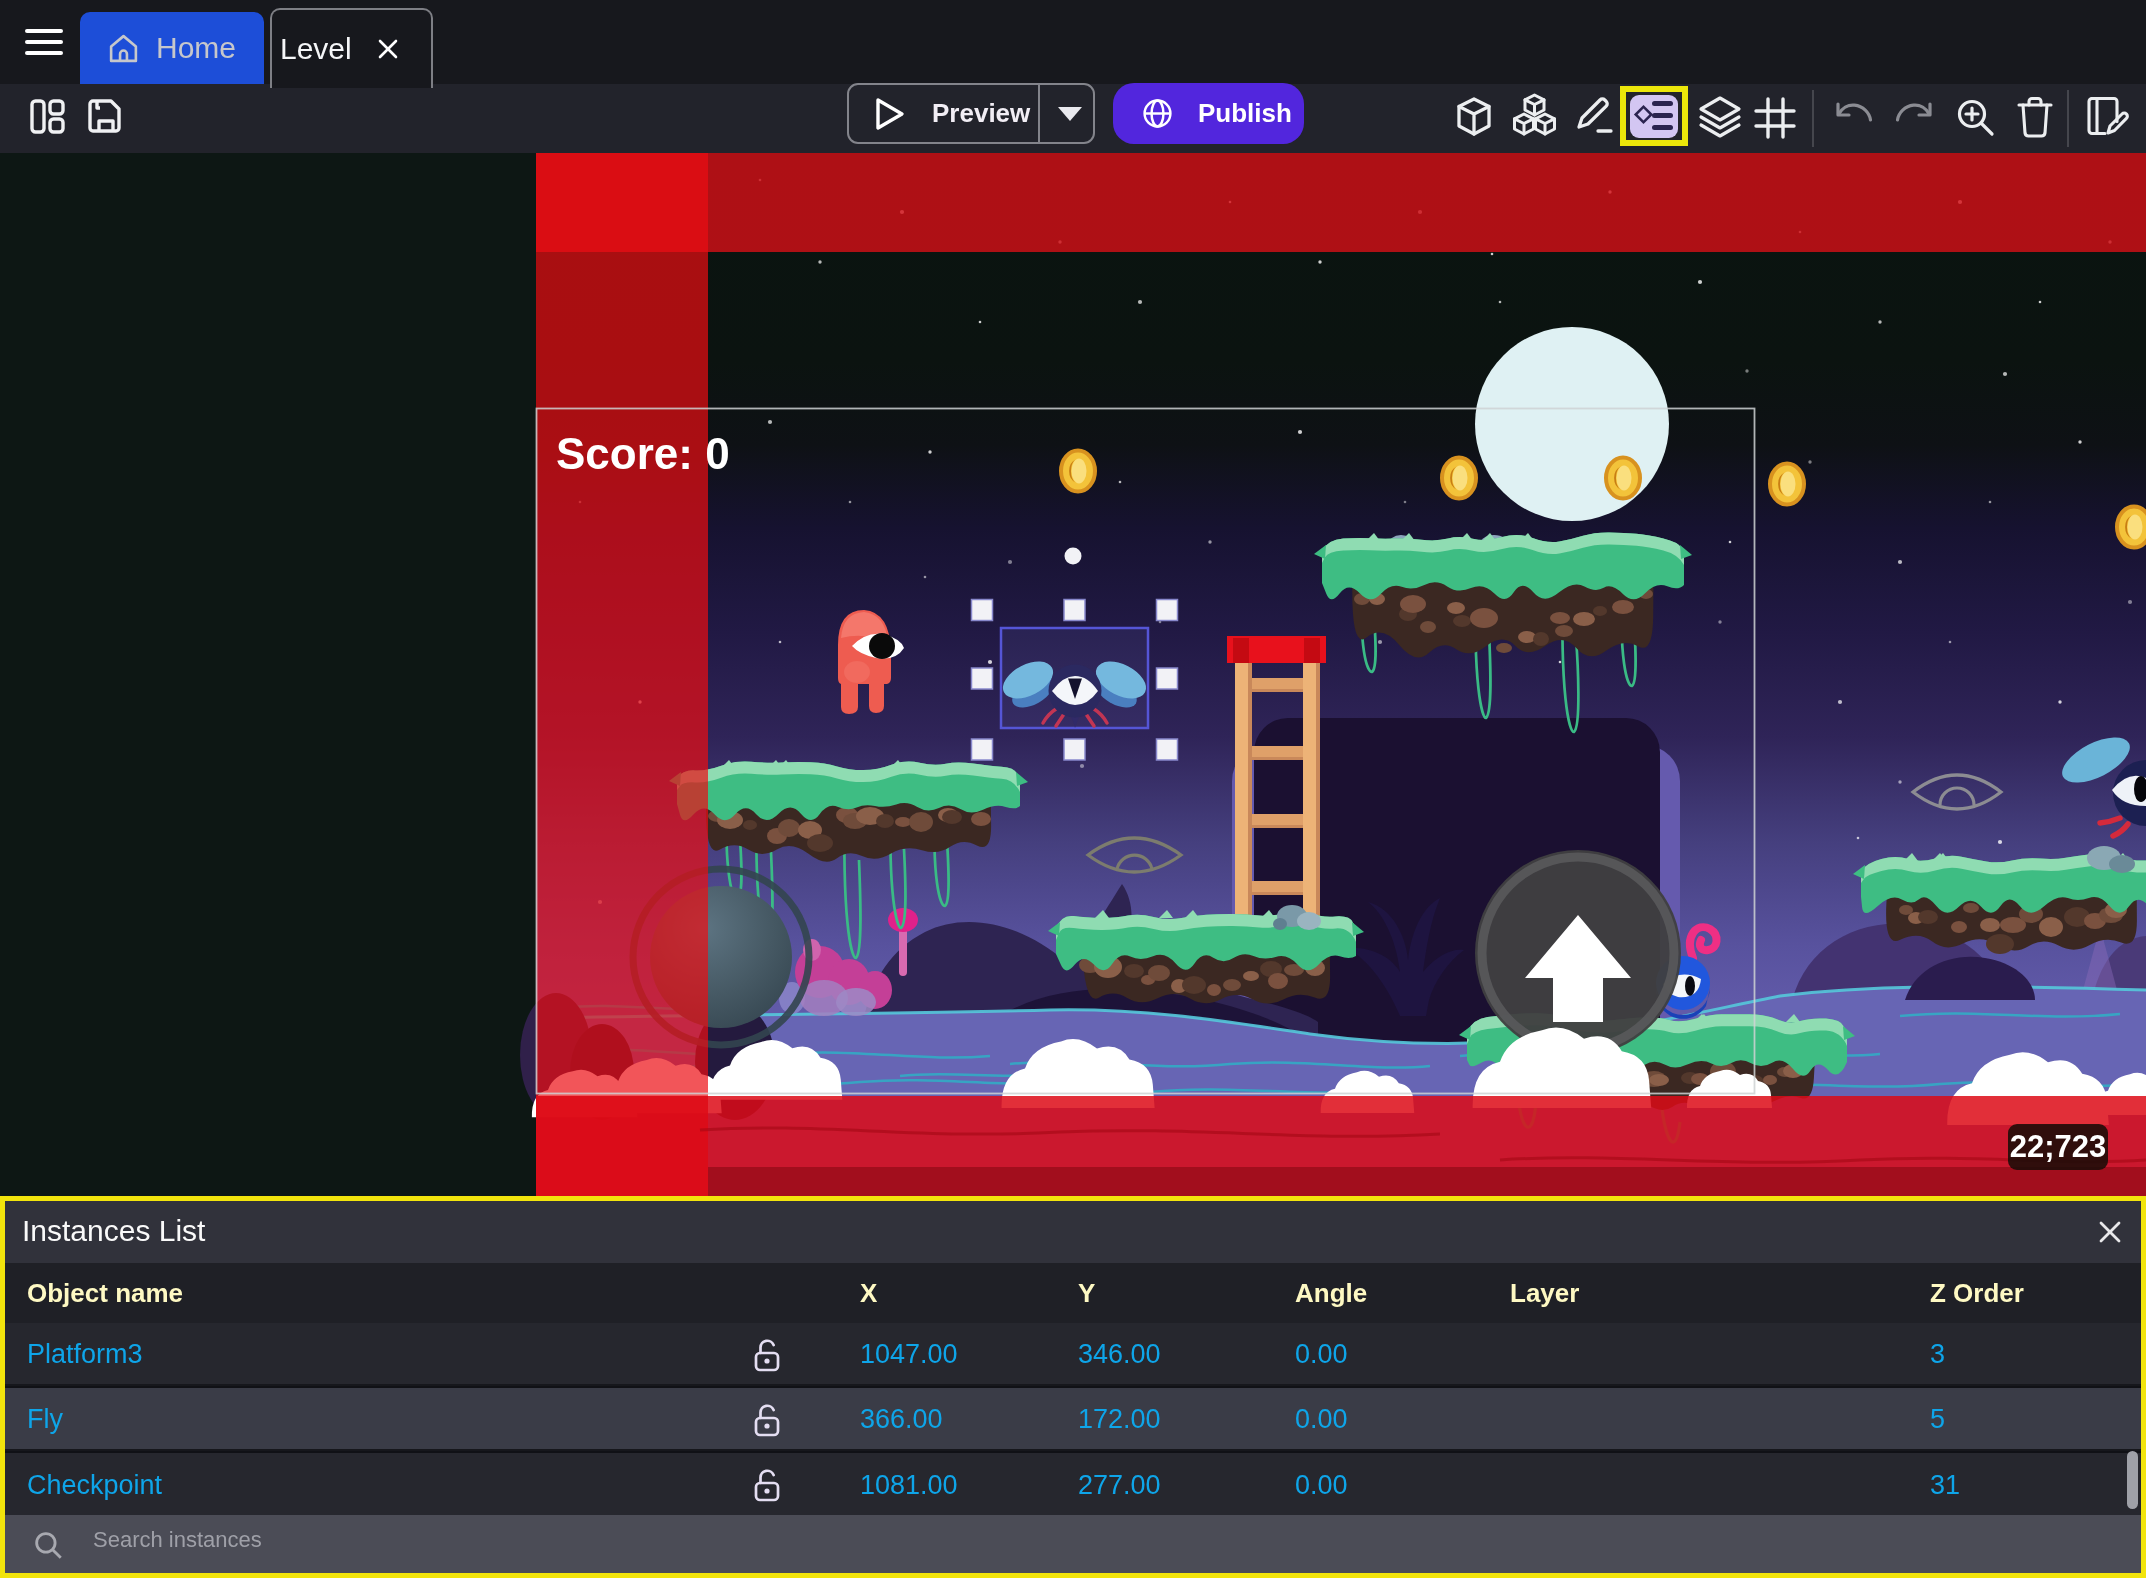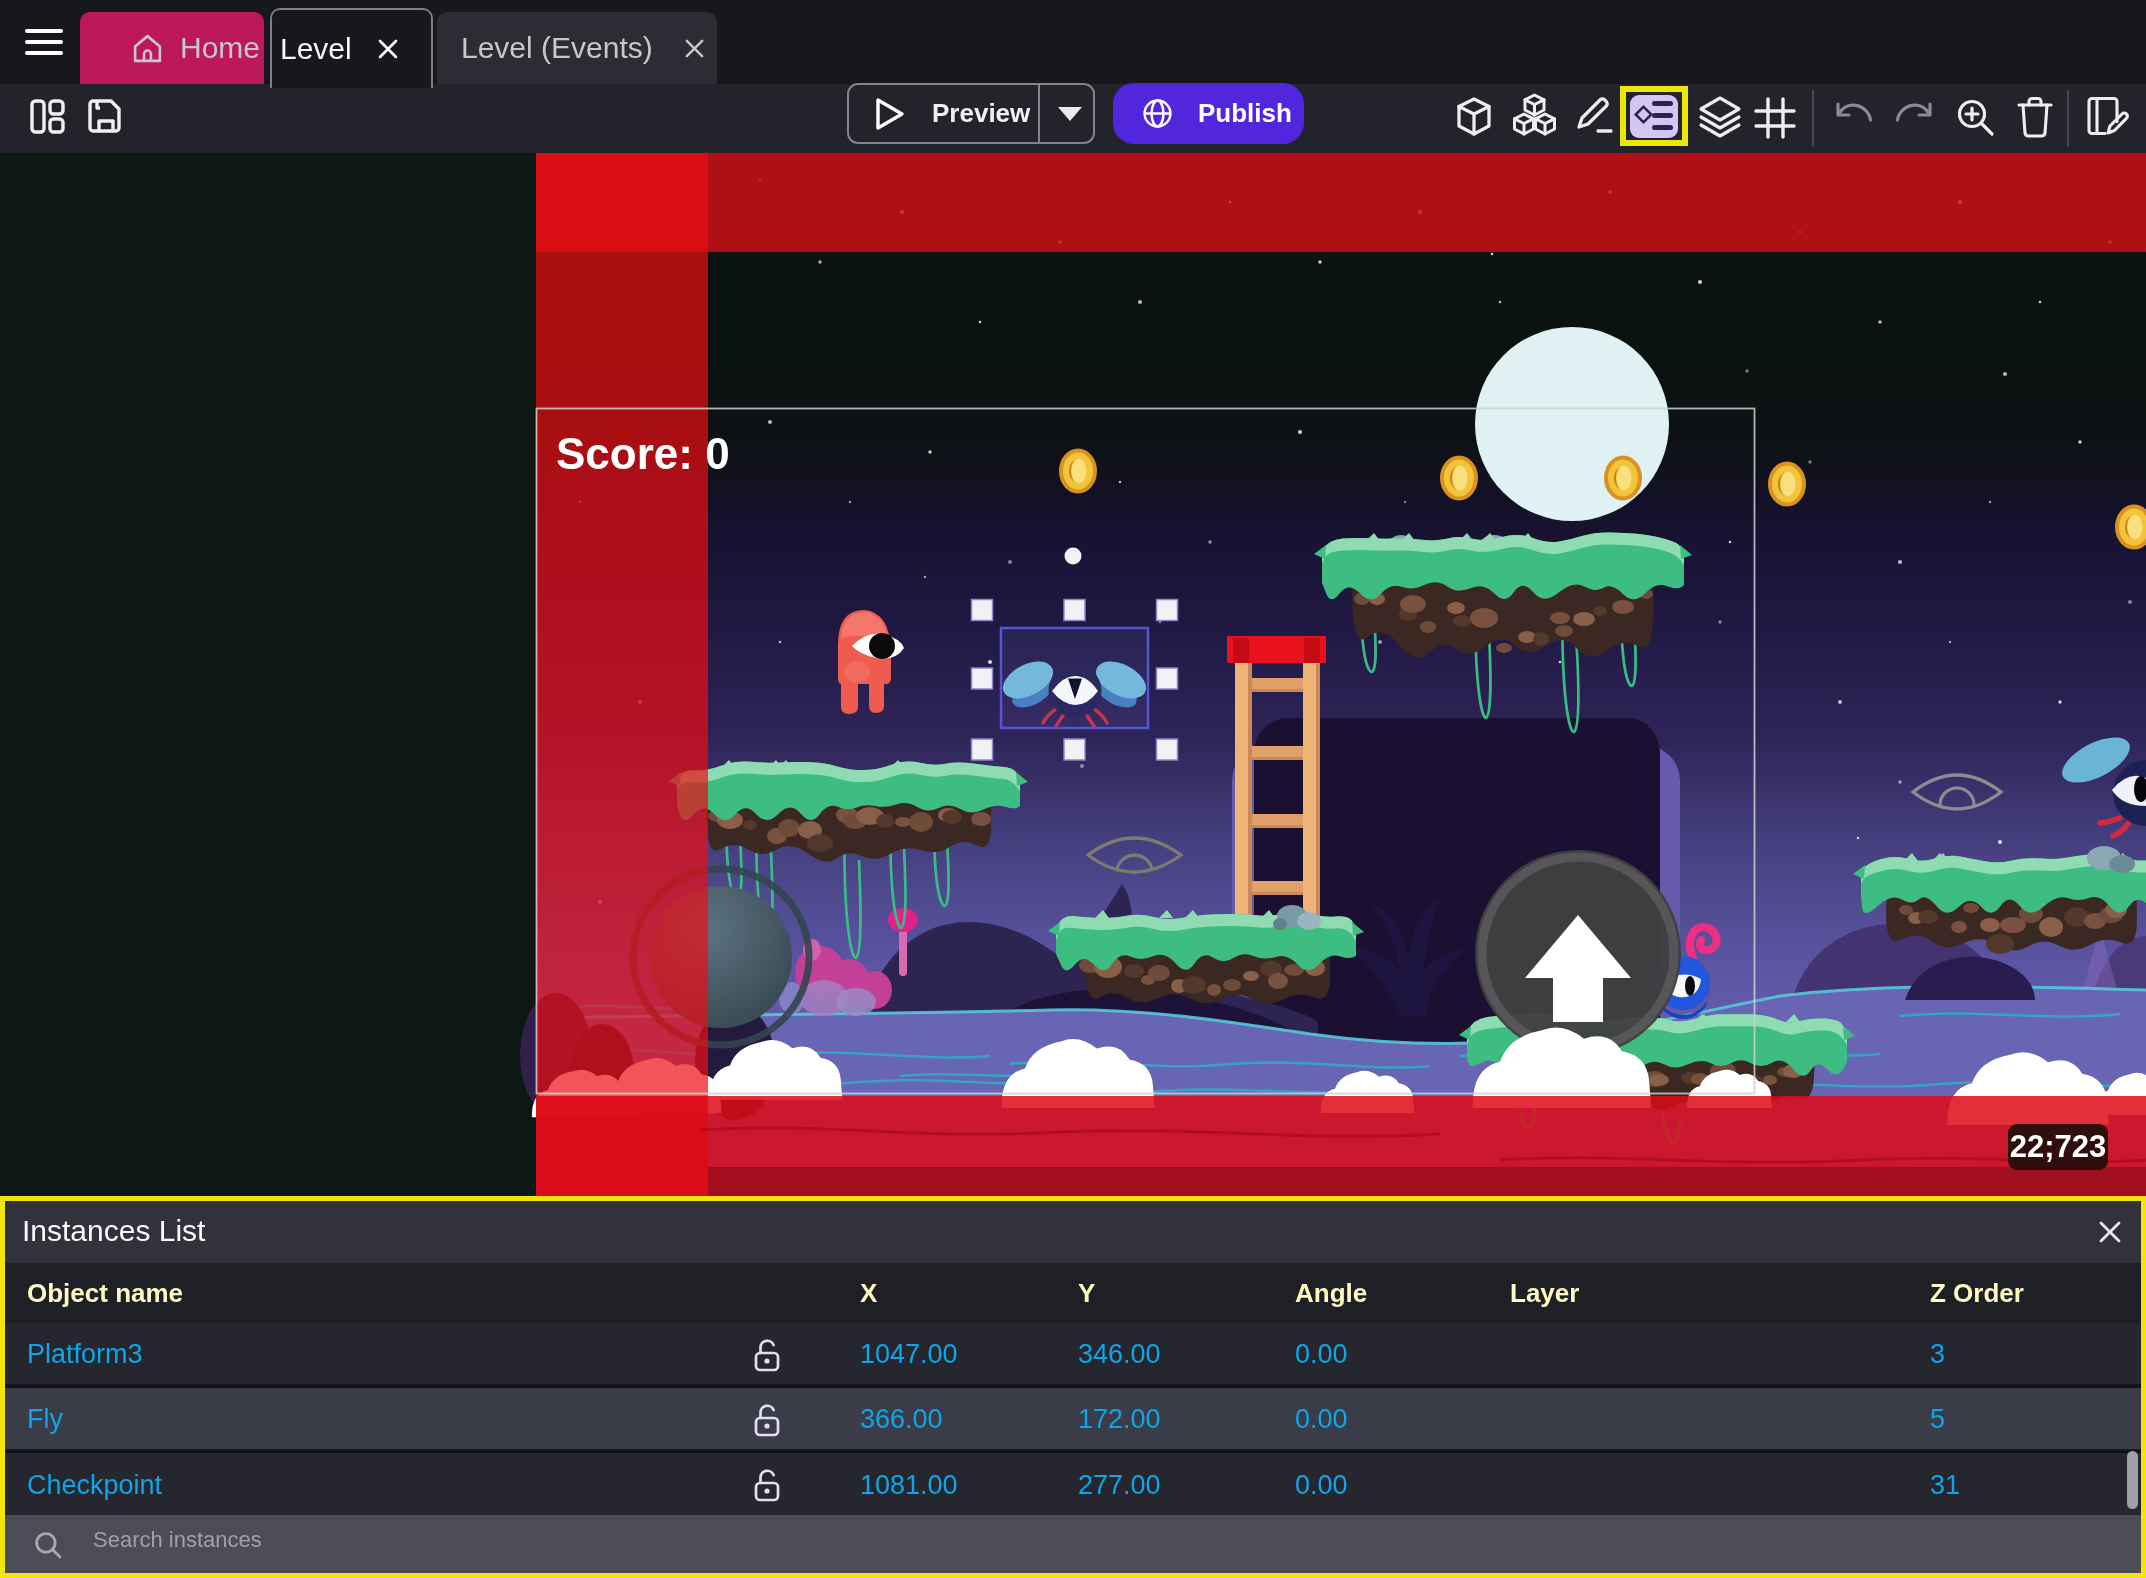--- a/index.html
+++ b/index.html
@@ -42,37 +42,30 @@
 </svg>
 
 <div id="topbar">
   <svg class="abs" style="left:25px;top:28px" width="38" height="30" viewBox="0 0 38 30">
     <g stroke="#ffffff" stroke-width="4" stroke-linecap="round">
       <line x1="2" y1="3" x2="36" y2="3"></line>
         <line x1="2" y1="14" x2="36" y2="14"></line>
         <line x1="2" y1="25" x2="36" y2="25"></line>
     </g>
   </svg>
-  <div class="tab" style="left:80px;width:184px;background:#be185d;padding-left:24px;">
+  <div class="tab" style="left:80px;width:184px;background:#1d4ed8;">
     <svg style="margin-left:27px" width="33" height="33" viewBox="0 0 24 24" fill="none" stroke="#c6c7cb" stroke-width="1.9" stroke-linejoin="round">
       <path d="M3 10.5 L12 3 L21 10.5 L21 21 L3 21 Z"></path>
       <path d="M9.5 21 L9.5 16 a2.5 2.5 0 0 1 5 0 L14.5 21"></path>
     </svg>
     <span style="margin-left:16px">Home</span>
   </div>
   <div class="tab" style="left:270px;width:163px;top:8px;height:80px;background:#17181d;border:2px solid #7e7f85;border-bottom:none;color:#f5f6f8;z-index:5;">
     <span style="margin-left:8px">Level</span>
     <svg style="margin-left:24px" width="24" height="24" viewBox="0 0 24 24" stroke="#ffffff" stroke-width="2.6" stroke-linecap="round">
-      <line x1="4" y1="4" x2="20" y2="20"></line>
-        <line x1="20" y1="4" x2="4" y2="20"></line>
-    </svg>
-  </div>
-  <div class="tab" style="left:437px;width:280px;background:#2b2c34;">
-    <span style="margin-left:24px">Level (Events)</span>
-    <svg style="margin-left:30px" width="23" height="23" viewBox="0 0 24 24" stroke="#c6c7cb" stroke-width="2.6" stroke-linecap="round">
       <line x1="4" y1="4" x2="20" y2="20"></line>
         <line x1="20" y1="4" x2="4" y2="20"></line>
     </svg>
   </div>
 </div>
 
 <div id="toolbar">
   <svg class="abs" style="left:28px;top:14px" width="100" height="40" viewBox="0 0 100 40">
     <g fill="none" stroke="#f0f1f3" stroke-width="3.4" stroke-linejoin="round">
       <rect x="4" y="3" width="12" height="31" rx="3.5"></rect>

